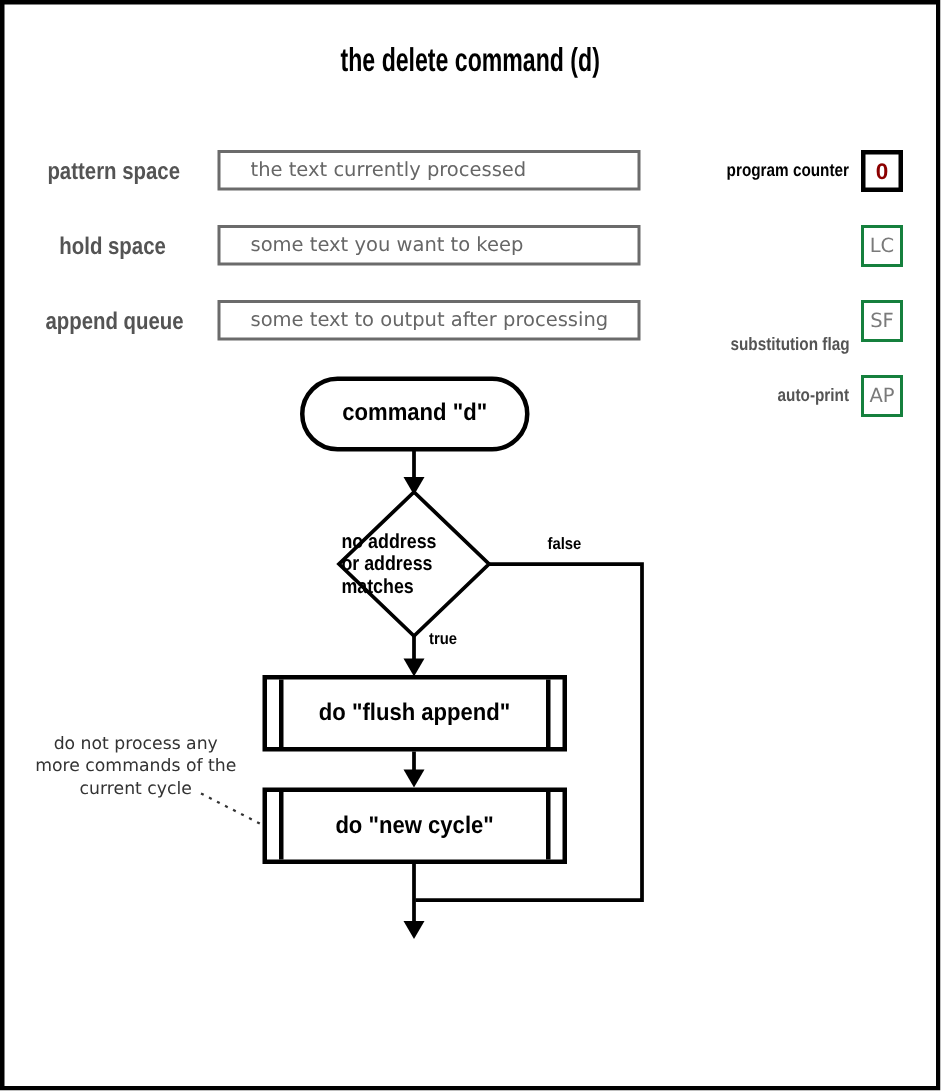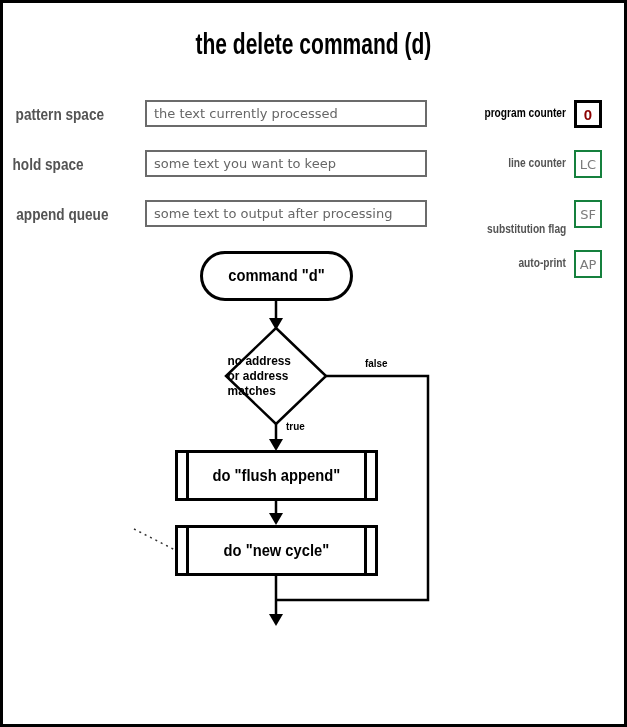--- a/index.html
+++ b/index.html
@@ -6,29 +6,29 @@
   .page{
     position:relative;width:627px;height:727px;background:#fff;
     box-shadow:inset 0 0 0 3px #000;
     font-family:"Liberation Sans",sans-serif;overflow:hidden;
   }
   
   .cx{display:inline-block;transform:scaleX(var(--sx,0.85));transform-origin:50% 50%;white-space:nowrap;}
   .or{transform-origin:100% 50%;}
 
   .title{position:absolute;top:27px;left:0;right:0;text-align:center;
-    font-size:30px;font-weight:bold;color:#000;}
+    font-size:22px;font-weight:bold;color:#000;}
   .title .cx{--sx:0.7;}
 
   
-  .lbl-left{position:absolute;left:0;width:137px;text-align:left;
+  .lbl-left{position:absolute;left:0;width:137px;text-align:center;
     font-size:16px;font-weight:bold;color:#545454;}
   .box-left{position:absolute;left:145px;width:282px;height:27px;
     border:2px solid #6b6b6b;box-sizing:border-box;background:#fff;
-    display:flex;align-items:center;padding-left:7px;
+    display:flex;align-items:center;padding-left:20px;
     font-family:"DejaVu Sans",sans-serif;font-size:13px;color:#666;}
 
   
   .lbl-right{position:absolute;left:330px;width:236px;text-align:right;
     font-size:12px;font-weight:bold;color:#545454;}
   .lbl-right.active{color:#000;}
   .box-right{position:absolute;left:574px;width:28px;height:28px;
     border:2px solid #15803d;box-sizing:border-box;background:#fff;
     display:flex;align-items:center;justify-content:center;
     font-family:"DejaVu Sans",sans-serif;font-size:13px;color:#7a7a7a;}
@@ -114,23 +114,20 @@
     <span>some text to output after processing</span>
   </div>
 
   <div class="lbl-right active" style="top:106px">
     <span class="cx or">program counter</span>
   </div>
   <div class="box-right active" style="top:100px">
     <span>0</span>
   </div>
 
-  <div class="lbl-right" style="top:156px">
-    <span class="cx or">line counter</span>
-  </div>
   <div class="box-right" style="top:150px">
     <span>LC</span>
   </div>
 
   <div class="lbl-right" style="top:222px">
     <span class="cx or">substitution flag</span>
   </div>
   <div class="box-right" style="top:200px">
     <span>SF</span>
   </div>
@@ -161,14 +158,19 @@
 
   <div class="process" id="process1">
     <span class="cx" style="--sx:0.92">do "flush append"</span>
   </div>
 
   <div class="process" id="process2">
     <span class="cx" style="--sx:0.92">do "new cycle"</span>
   </div>
 
 
+  <div class="annotation">
+    <span class="al">do not process any</span>
+    <span class="al">more commands of the</span>
+    <span class="al">current cycle</span>
+  </div>
 
 </div>
 
 </body></html>

